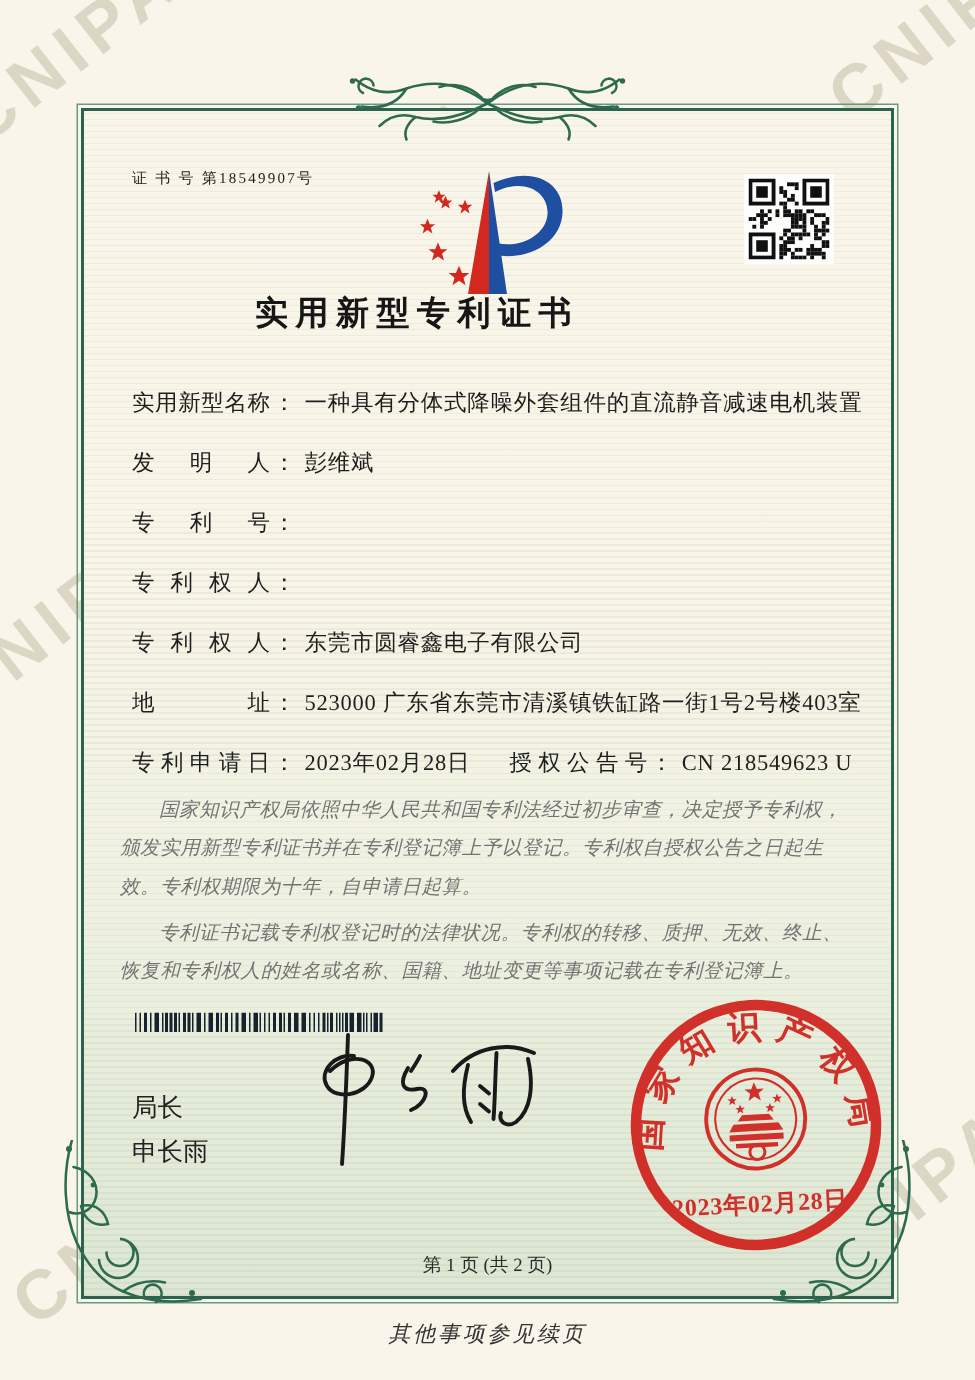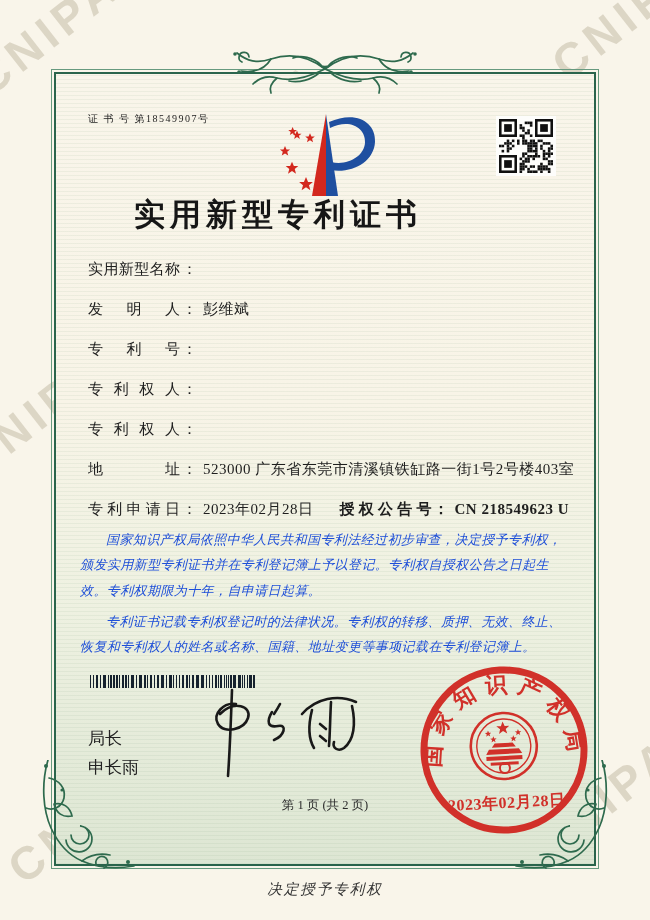--- a/index.html
+++ b/index.html
@@ -12,37 +12,37 @@
   .frame{position:absolute;left:54px;top:72px;width:538px;height:790px;
          border:2px solid #2a644c;outline:1px solid #679a7f;outline-offset:2px;
          background:
            repeating-linear-gradient(0deg, rgba(110,150,115,0.09) 0 1px, rgba(0,0,0,0) 1px 4px),
            linear-gradient(180deg,#f9f5ea 0%,#f8f4e7 42%,#eef1e1 68%,#dde6d3 100%);}
   .ornament{position:absolute;}
   .cert-no{position:absolute;left:88px;top:112px;font-size:10px;letter-spacing:1.5px;}
   .logo{position:absolute;left:276px;top:110px;}
   .qr{position:absolute;left:496px;top:116px;background:#fdfdfb;padding:3px;}
   .title{position:absolute;left:0;top:194px;width:556px;text-align:center;
-         font-size:31px;font-weight:bold;letter-spacing:5px;color:#161616;}
+         font-size:22px;font-weight:bold;letter-spacing:5px;color:#161616;}
   .fields{position:absolute;left:88px;top:258px;width:492px;font-size:15px;}
   .frow{display:flex;margin-bottom:17px;line-height:23px;white-space:nowrap;}
   .flabel{display:inline-block;width:92px;text-align:justify;text-align-last:justify;
           text-justify:inter-character;flex:none;}
   .fcolon{flex:none;margin:0 6px 0 2px;}
   .fvalue{letter-spacing:0.5px;}
-  .pair2{margin-left:26px;display:flex;font-weight:bold;}
+  .pair2{margin-left:26px;display:flex;}
   .paras{position:absolute;left:80px;top:527px;width:494px;font-size:13px;
-         line-height:1.95;font-style:italic;color:#1d4ed8;letter-spacing:0.4px;}
+         line-height:1.95;font-style:italic;color:#737373;letter-spacing:0.4px;}
   .paras p{margin:0 0 6px 0;text-indent:2em;}
   .barcode{position:absolute;left:90px;top:675px;}
   .director{position:absolute;left:88px;top:724px;font-family:"Liberation Sans","DejaVu Sans",sans-serif;
             font-size:17px;line-height:29px;color:#222;}
   .signature{position:absolute;left:168px;top:684px;}
   .seal{position:absolute;left:416px;top:662px;transform:rotate(-3deg);opacity:0.93;}
-  .pagenum{position:absolute;left:0;top:797px;width:650px;text-align:center;font-size:12.5px;color:#2a2a2a;}
+  .pagenum{position:absolute;left:0;top:835px;width:650px;text-align:center;font-size:12.5px;color:#2a2a2a;}
   .note{position:absolute;left:0;top:880px;width:650px;text-align:center;
         font-size:14.5px;font-style:italic;color:#333;letter-spacing:2px;}
   .green-stroke{stroke:#2e6a4d;fill:none;stroke-width:1.7;stroke-linecap:round;}
   .green-fill{fill:#2e6a4d;stroke:none;}
 </style>
 </head>
 <body>
 
 <div class="wm" style="left:-38px;top:6px">CNIPA</div>
 <div class="wm" style="left:540px;top:-10px">CNIPA</div>
@@ -237,37 +237,39 @@
       <rect x="38" y="40" width="2" height="2"></rect>
     </g>
 </svg>
 
 <div class="title">实用新型专利证书</div>
 
 <div class="fields">
   <div class="frow">
     <span class="flabel">实用新型名称</span>
     <span class="fcolon">：</span>
+    <span class="fvalue">一种具有分体式降噪外套组件的直流静音减速电机装置</span>
   </div>
   <div class="frow">
     <span class="flabel">发明人</span>
     <span class="fcolon">：</span>
     <span class="fvalue">彭维斌</span>
   </div>
   <div class="frow">
     <span class="flabel">专利号</span>
     <span class="fcolon">：</span>
   </div>
   <div class="frow">
     <span class="flabel">专利权人</span>
     <span class="fcolon">：</span>
   </div>
   <div class="frow">
     <span class="flabel">专利权人</span>
     <span class="fcolon">：</span>
+    <span class="fvalue">东莞市圆睿鑫电子有限公司</span>
   </div>
   <div class="frow">
     <span class="flabel">地址</span>
     <span class="fcolon">：</span>
     <span class="fvalue">523000 广东省东莞市清溪镇铁缸路一街1号2号楼403室</span>
   </div>
   <div class="frow">
     <span class="flabel">专利申请日</span>
     <span class="fcolon">：</span>
     <span class="fvalue">2023年02月28日</span>
@@ -380,13 +382,13 @@
       <path d="M76,85 L100,85 L97,81 L79,81 Z"></path>
       <rect x="70" y="94" width="36" height="4"></rect>
       <rect x="74" y="100" width="28" height="3"></rect>
     </g>
     <circle cx="88" cy="106" r="5" fill="none" stroke="#d0231d" stroke-width="2"></circle>
   </g>
   <text x="88" y="146" text-anchor="middle" font-size="16" font-weight="bold" fill="#d0231d" letter-spacing="0.5" font-family="'Liberation Serif','DejaVu Serif',serif">2023年02月28日</text>
 </svg>
 
 <div class="pagenum">第 1 页 (共 2 页)</div>
-<div class="note">决定授予专利权</div>
+<div class="note">其他事项参见续页</div>
 
 </body></html>

